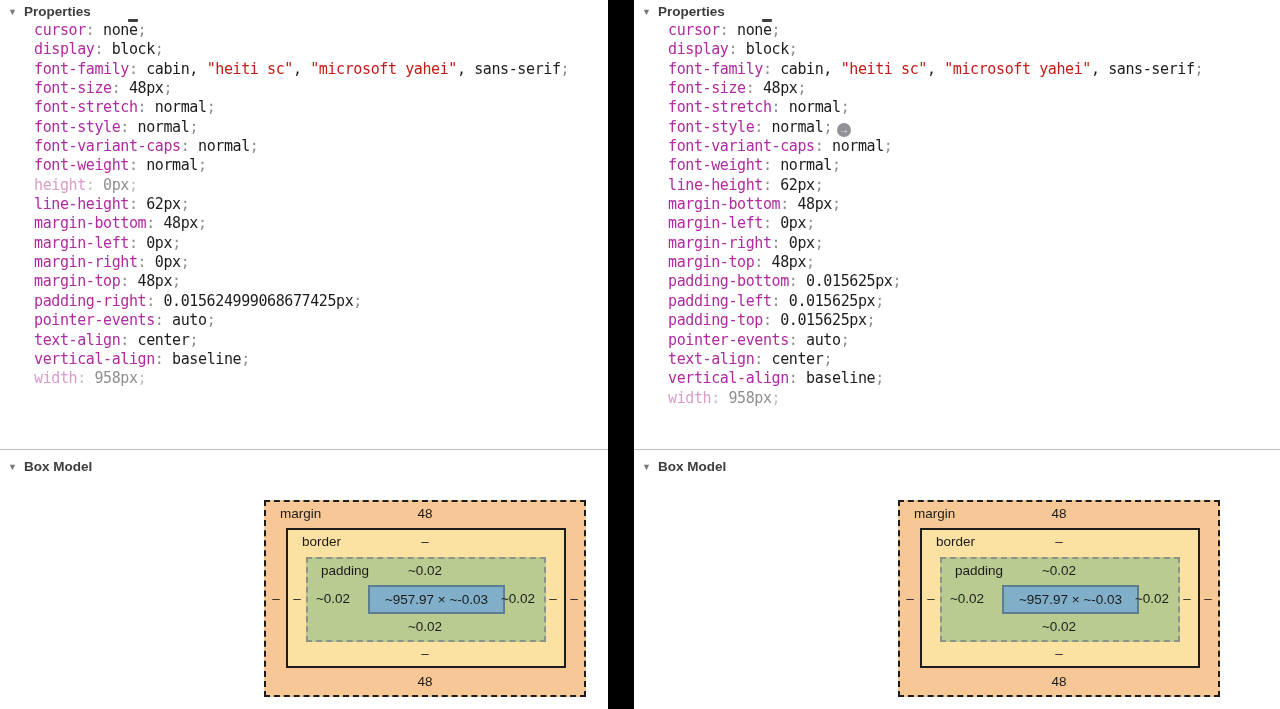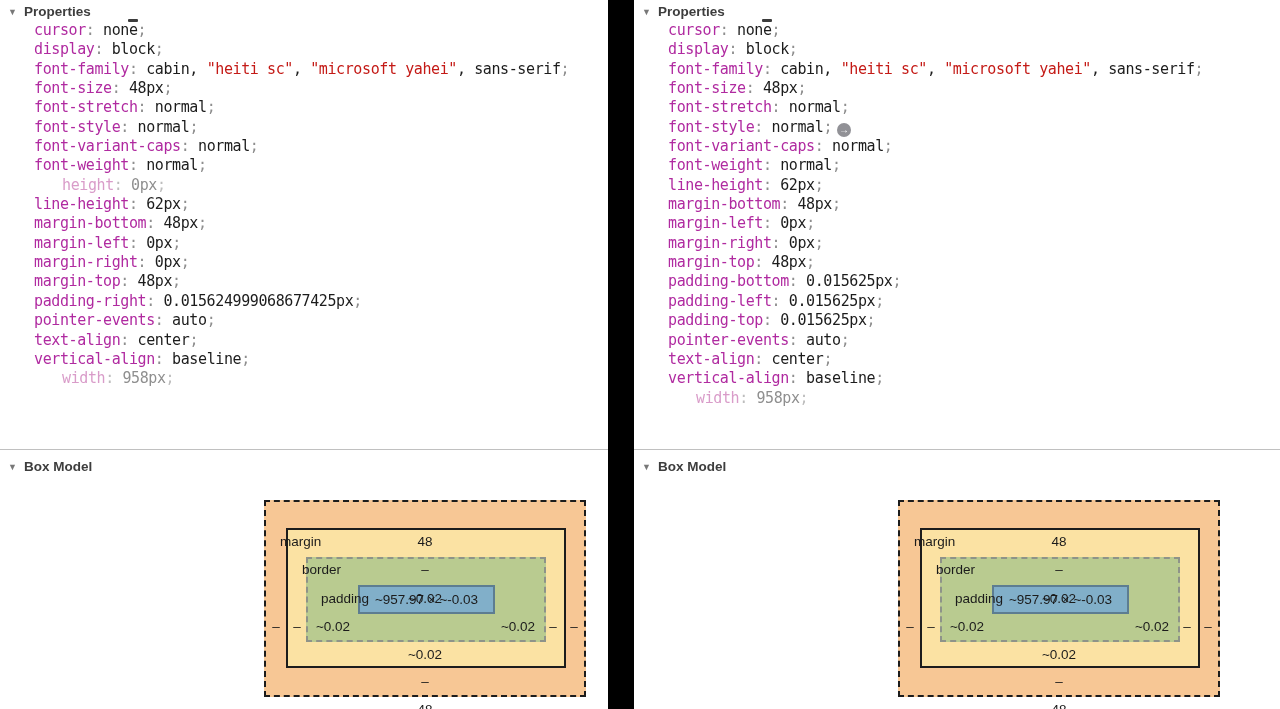--- a/index.html
+++ b/index.html
@@ -34,44 +34,44 @@
   .props{position:absolute;left:0;top:21px;width:100%;}
   .prop-row{
     height:19.35px;line-height:19.35px;padding-left:34px;white-space:pre;
     font-family:"DejaVu Sans Mono","Liberation Mono",monospace;
     font-size:15px;letter-spacing:-0.4px;
   }
   .prop-name{color:#b02aa0;}
   .punct{color:#8e8e8e;}
   .val{color:#1c1c1c;}
   .str{color:#c41a16;}
-  .dimmed .prop-name{color:#d99cc9;margin-left:28px;}
+  .dimmed .prop-name{color:#d99cc9;}
   .dimmed .val{color:#8f8f8f;}
   .dimmed .punct{color:#bdbdbd;}
   .goto{
     display:inline-block;width:14px;height:14px;border-radius:50%;
     background:#919196;color:#fff;text-align:center;
     font:bold 10px/14px "Liberation Sans",sans-serif;
     margin-left:5px;vertical-align:-1.5px;letter-spacing:0;
   }
 
   
   .bm{position:absolute;left:264px;top:500px;width:322px;height:197px;
       font-size:13.5px;color:#1b1b1b;}
   .bm *{box-sizing:border-box;}
   .bm-margin{position:absolute;left:0;top:0;width:322px;height:197px;
       background:#f7c795;border:2px dashed #1c1c1c;}
   .bm-border{position:absolute;left:22px;top:28px;width:280px;height:140px;
       background:#fbe2a3;border:2px solid #1c1c1c;}
   .bm-padding{position:absolute;left:42px;top:57px;width:240px;height:85px;
       background:#b9cb90;border:2px dashed #8e9389;}
-  .bm-content{position:absolute;left:94px;top:85px;width:137px;height:29px;
+  .bm-content{position:absolute;left:104px;top:85px;width:137px;height:29px;
       background:#81afc9;border:2px solid #5d7d91;
       display:flex;align-items:center;justify-content:center;}
-  .bm-text{position:absolute;height:18px;line-height:18px;margin-top:28px;}
+  .bm-text{position:absolute;height:18px;line-height:18px;}
   .bm-center{left:0;right:0;text-align:center;}
 </style>
 </head>
 <body>
 
 <div class="panel panel-left">
   <div class="section-header properties-header">
     <span class="disclosure">▼</span>
     <span>Properties</span>
   </div>

